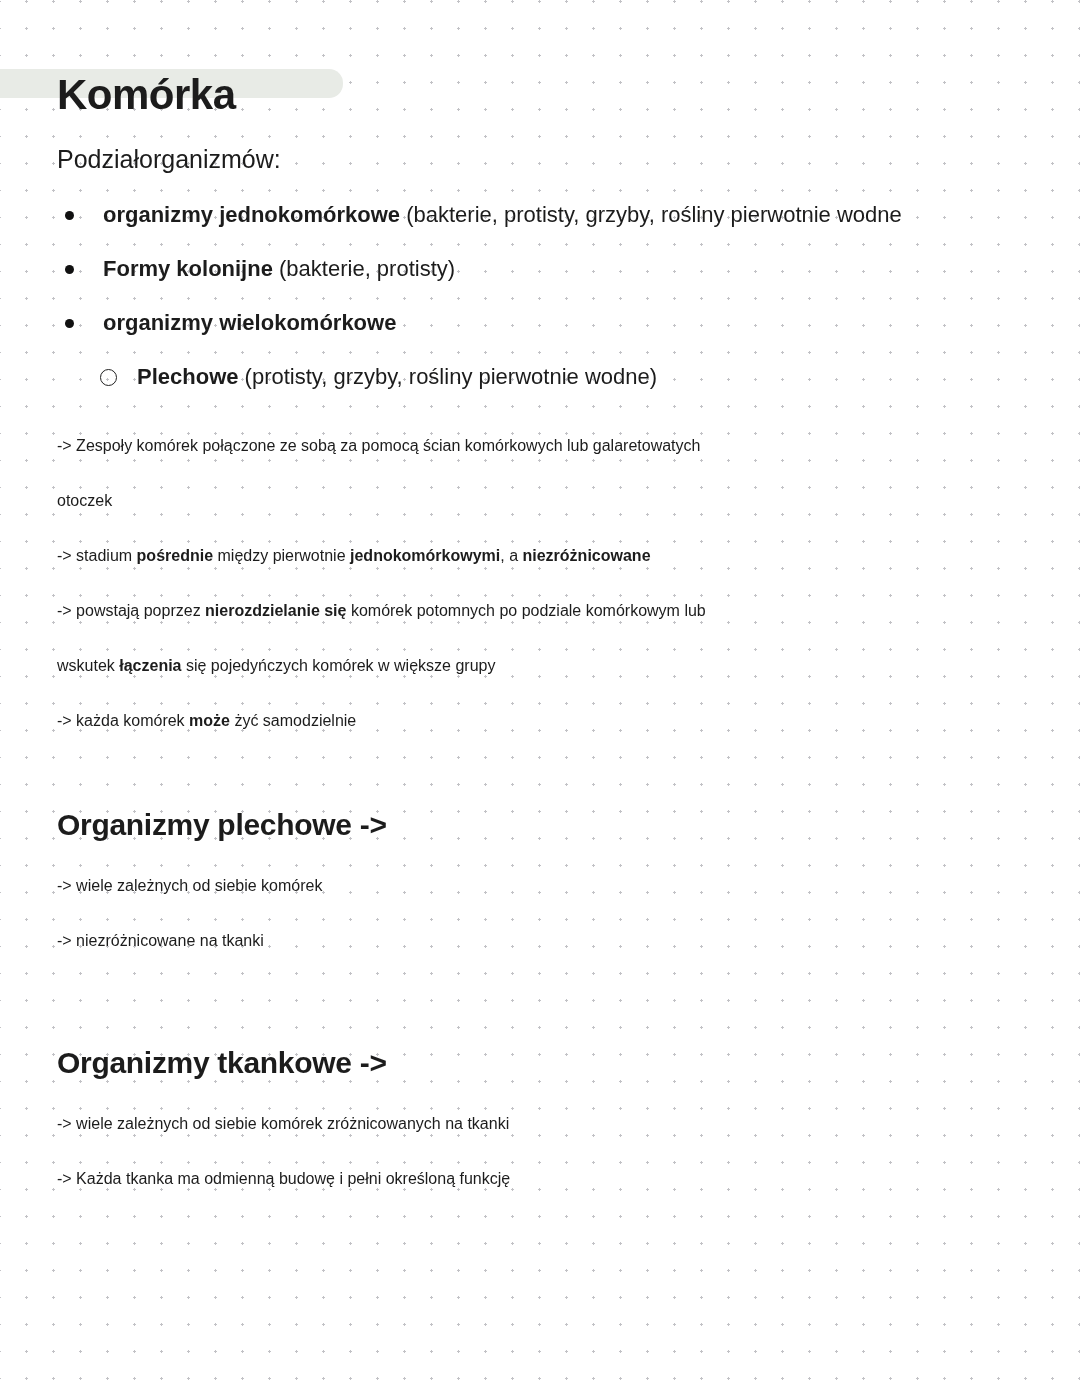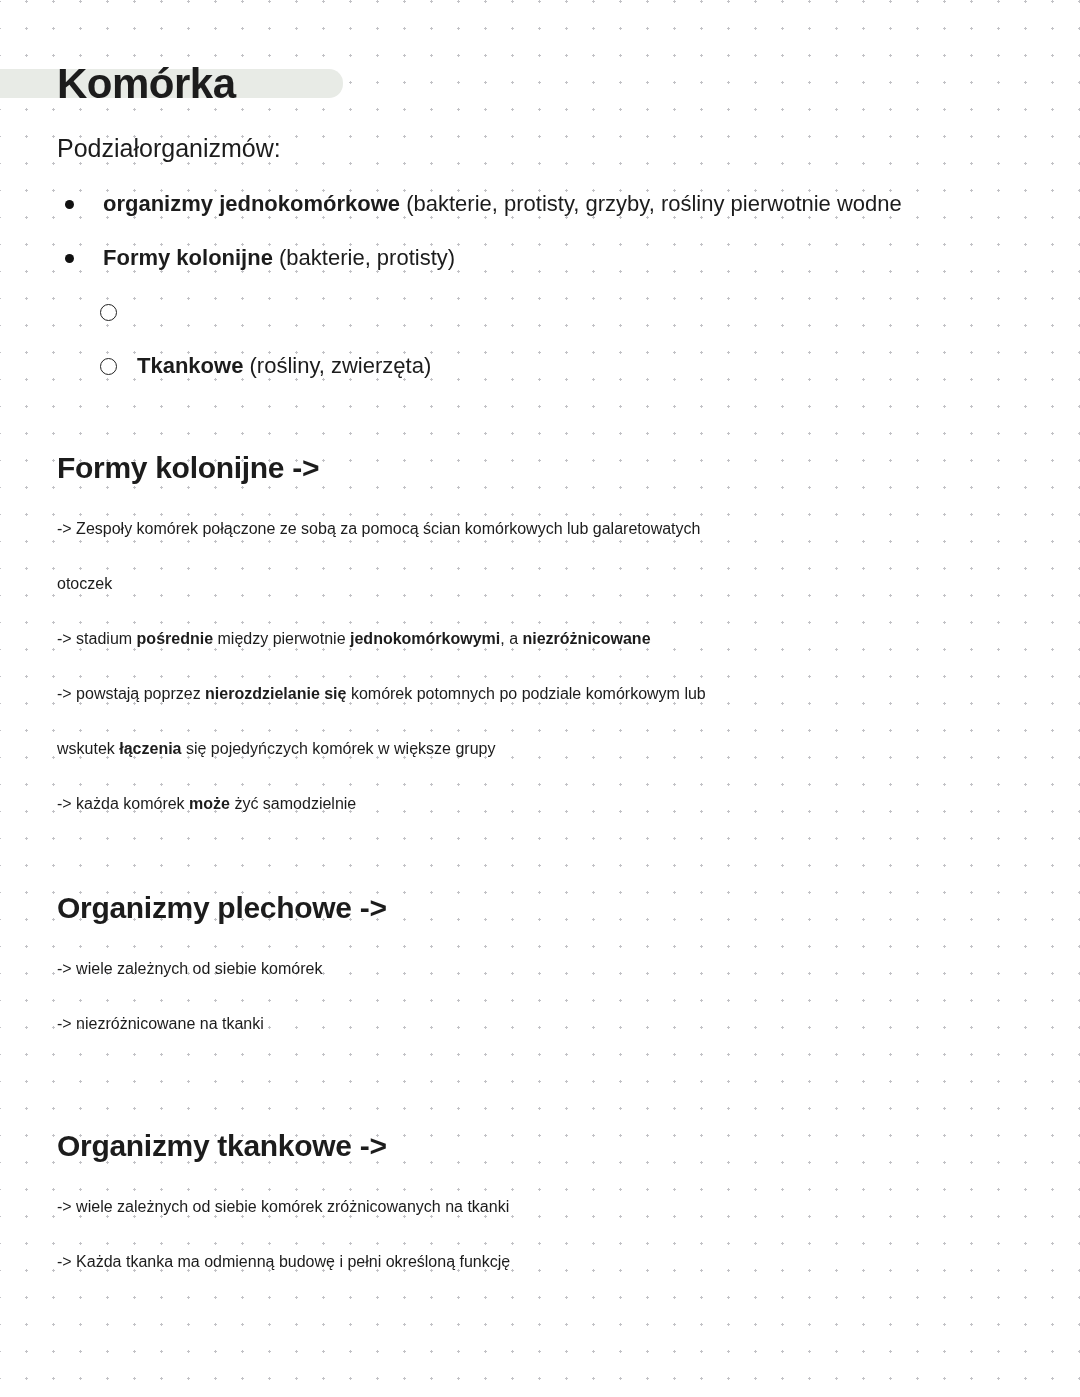--- a/index.html
+++ b/index.html
@@ -7,21 +7,21 @@
     position:relative;
     width:1080px;height:1397px;
     background-color:#ffffff;
     background-image:radial-gradient(circle,#c2c2c6 1.3px,rgba(255,255,255,0) 1.4px);
     background-size:27px 27px;
     background-position:13px 15px;
     overflow:hidden;
     font-family:"Liberation Sans",sans-serif;
     color:#1c1c1c;
   }
-  .content{position:relative;padding:5px 40px 0 57px;}
+  .content{position:relative;padding:16px 40px 0 57px;}
   .title-highlight{
     position:absolute;left:0;top:69px;width:343px;height:29px;
     background:#e8ebe6;border-radius:0 14px 14px 0;z-index:0;
   }
   h1.title{
     position:relative;z-index:1;margin:0;padding-top:56px;
     font-size:42px;line-height:46px;font-weight:700;letter-spacing:-0.5px;
   }
   h2.subtitle{margin:26px 0 0 0;font-size:25px;line-height:30px;font-weight:400;}
   .bullet-list{margin-top:14px;text-align:right;}
@@ -58,33 +58,33 @@
 
     <div class="bullet-list">
       <div class="bullet-item">
         <span class="bullet-dot"></span>
         <span><span class="b">organizmy jednokomórkowe</span><span> (bakterie, protisty, grzyby, rośliny pierwotnie wodne</span></span>
       </div>
       <div class="bullet-item">
         <span class="bullet-dot"></span>
         <span><span class="b">Formy kolonijne</span><span> (bakterie, protisty)</span></span>
       </div>
+      <div class="bullet-item">
+        <span class="bullet-dot"></span>
+        <span><span class="b">organizmy wielokomórkowe</span></span>
+      </div>
 
       <div class="sub-list">
         <div class="sub-item">
           <span class="sub-circle"></span>
-        </div>
-        <div class="sub-item">
-          <span class="sub-circle"></span>
-          <span><span class="b">Tkankowe</span><span> (rośliny, zwierzęta)</span></span>
+          <span><span class="b">Plechowe</span><span> (protisty, grzyby, rośliny pierwotnie wodne)</span></span>
         </div>
       </div>
     </div>
 
-    <h3 class="section-heading">Formy kolonijne -&gt;</h3>
     <div class="lines">
         <div class="line"><span>-&gt; Zespoły komórek połączone ze sobą za pomocą ścian komórkowych lub galaretowatych</span></div>
         <div class="line"><span>otoczek</span></div>
         <div class="line"><span>-&gt; stadium </span><span class="b">pośrednie</span><span> między pierwotnie </span><span class="b">jednokomórkowymi</span><span>, a </span><span class="b">niezróżnicowane</span></div>
         <div class="line"><span>-&gt; powstają poprzez </span><span class="b">nierozdzielanie się</span><span> komórek potomnych po podziale komórkowym lub</span></div>
         <div class="line"><span>wskutek </span><span class="b">łączenia</span><span> się pojedyńczych komórek w większe grupy</span></div>
         <div class="line"><span>-&gt; każda komórek </span><span class="b">może</span><span> żyć samodzielnie</span></div>
       </div>
 
     <h3 class="section-heading mt2">Organizmy plechowe -&gt;</h3>

